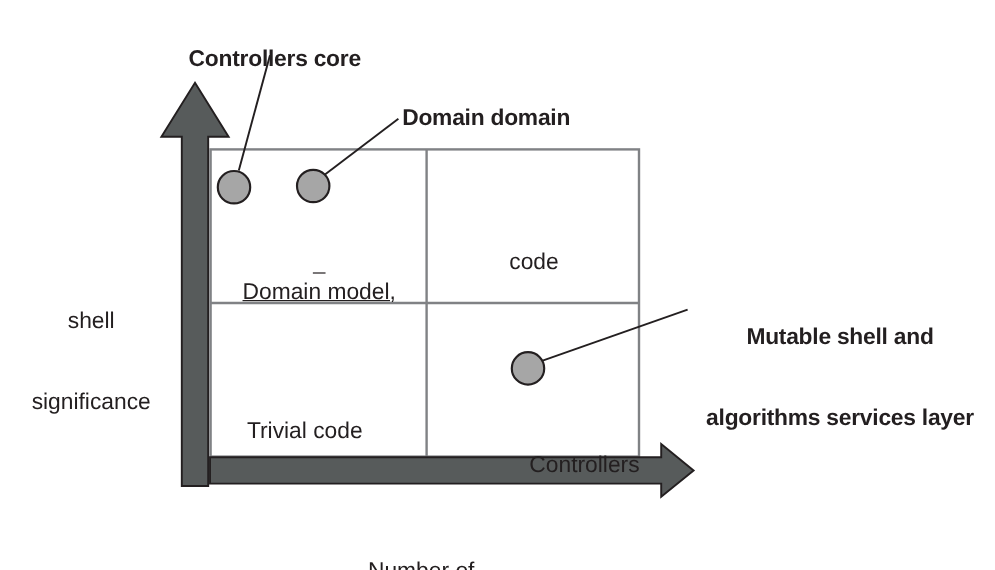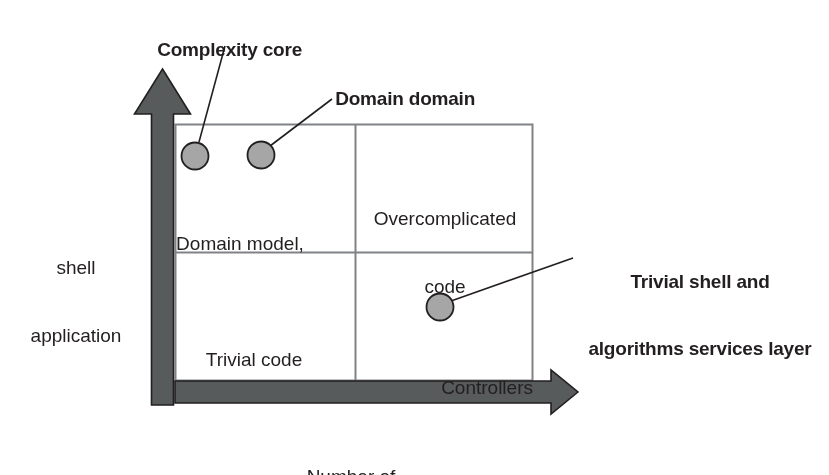--- a/index.html
+++ b/index.html
@@ -72,48 +72,47 @@
   </g>
 
   <g>
     <circle cx="195" cy="156" r="13.5" fill="#a6a6a6" stroke="#231f20" stroke-width="1.8"></circle>
     <circle cx="261" cy="155" r="13.5" fill="#a6a6a6" stroke="#231f20" stroke-width="1.8"></circle>
     <circle cx="440" cy="307" r="13.5" fill="#a6a6a6" stroke="#231f20" stroke-width="1.8"></circle>
   </g>
 </svg>
 
 <div class="lbl callout t-center" style="left:147px; top:17px; width:150px;">
-  <span>Complexity core</span>
+  <span>Controllers core</span>
 </div>
 
 <div class="lbl callout t-center" style="left:325px; top:66px; width:130px;">
   <span>Domain domain</span>
 </div>
 
 <div class="lbl callout t-center" style="left:576px; top:226px; width:248px;">
-  <div>Trivial shell and</div>
+  <div>Mutable shell and</div>
   <div>algorithms services layer</div>
 </div>
 
 <div class="lbl axis-label" style="left:6px; top:211px; width:140px;">
   <div>shell</div>
-  <div>application</div>
+  <div>significance</div>
 </div>
 
 <div class="lbl axis-label" style="left:256px; top:420px; width:190px;">
   <div>Number of</div>
   
 </div>
 
-<div class="lbl cell-label" style="left:162px; top:187px; width:156px;">
+<div class="lbl cell-label" style="left:188px; top:187px; width:156px;text-decoration:underline;">
   <div>Domain model,</div>
 </div>
 
 <div class="lbl cell-label" style="left:357px; top:162px; width:176px;">
-  <div>Overcomplicated</div>
   <div>code</div>
 </div>
 
 <div class="lbl cell-label" style="left:178px; top:303px; width:152px;">
   <div>Trivial code</div>
 </div>
 
 <div class="lbl cell-label" style="left:357px; top:331px; width:176px;text-align:right;">
   <div>Controllers</div>
 </div>

